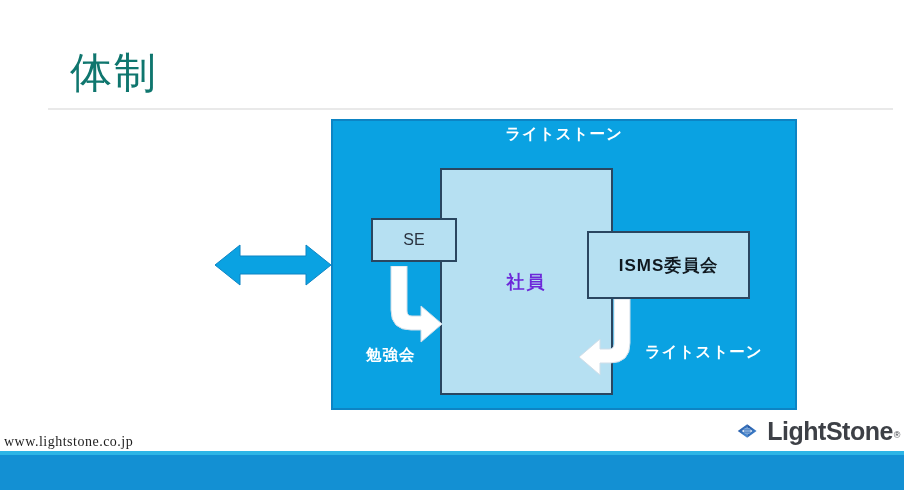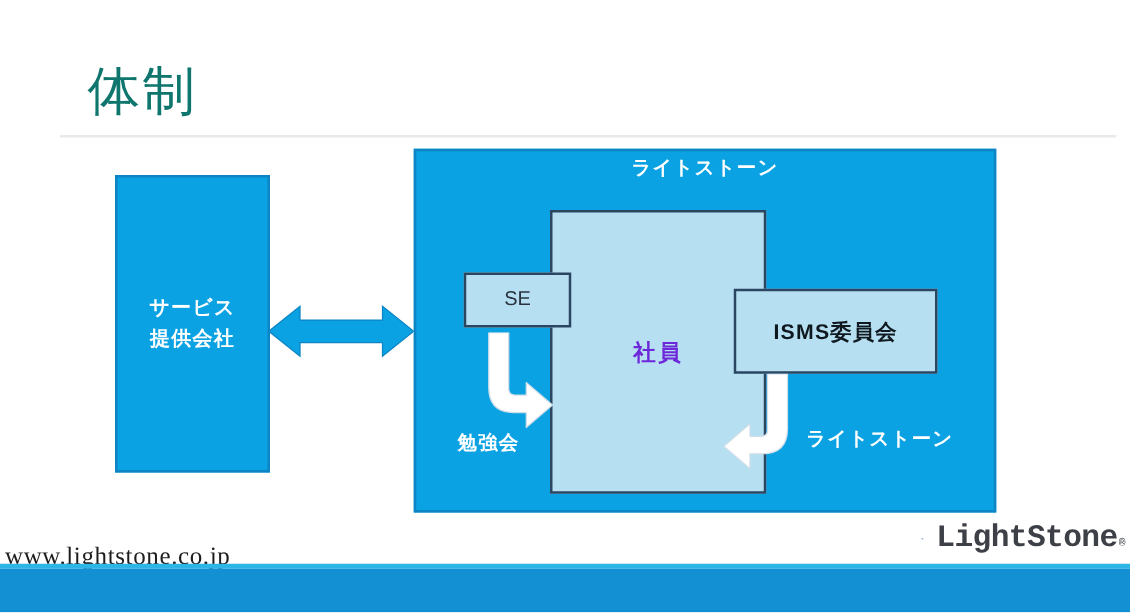--- a/index.html
+++ b/index.html
@@ -73,49 +73,45 @@
     color:#ffffff;font-size:15.5px;font-weight:bold;
     line-height:22px;letter-spacing:1px;
   }
   .study-label{left:366px;top:344px;}
   .security-label{left:645px;top:341px;}
 
   
   .footer-url{
     left:4px;top:434px;
     font-family:"Liberation Serif","DejaVu Serif",serif;
-    font-size:20px;color:#1d1d1d;letter-spacing:0.5px;
+    font-size:14px;color:#1d1d1d;letter-spacing:0.5px;
   }
   .footer-bar-accent{left:0;top:451px;width:904px;height:4px;background:#2db5e6;}
   .footer-bar{left:0;top:455px;width:904px;height:35px;background:#1390d3;}
 
   
   .logo{left:737px;top:412px;width:162px;height:38px;display:flex;align-items:center;}
   .logo-text{
     font-size:25px;font-weight:600;color:#3d4046;
-    letter-spacing:-0.5px;margin-left:10px;line-height:38px;font-family:Liberation Mono, monospace;
+    letter-spacing:-0.5px;margin-left:10px;line-height:38px;
   }
   .logo-reg{
     font-size:9px;color:#3d4046;vertical-align:top;
     position:relative;top:4px;left:1px;font-weight:400;
   }
   svg{display:block;}
 </style>
 </head>
 <body>
 
 <div class="slide">
 
   <div class="abs slide-title">体制</div>
   <div class="abs title-divider"></div>
 
-  <div class="abs blue-box service-box">
-    <div class="line">サービス</div>
-    <div class="line">提供会社</div>
-  </div>
 
   <svg class="abs" style="left:215px;top:243px;" width="116" height="44" viewBox="0 0 116 44">
     <polygon points="0,22 25,2 25,13 91,13 91,2 116,22 91,42 91,31 25,31 25,42" stroke="#0d84c4" stroke-width="1" fill="#0aa2e2"></polygon>
   </svg>
 
   <div class="abs blue-box lightstone-box"></div>
   <div class="abs lightstone-box-label">ライトストーン</div>
 
   <div class="abs light-box employee-box">
     <span class="lbl">社員</span>

